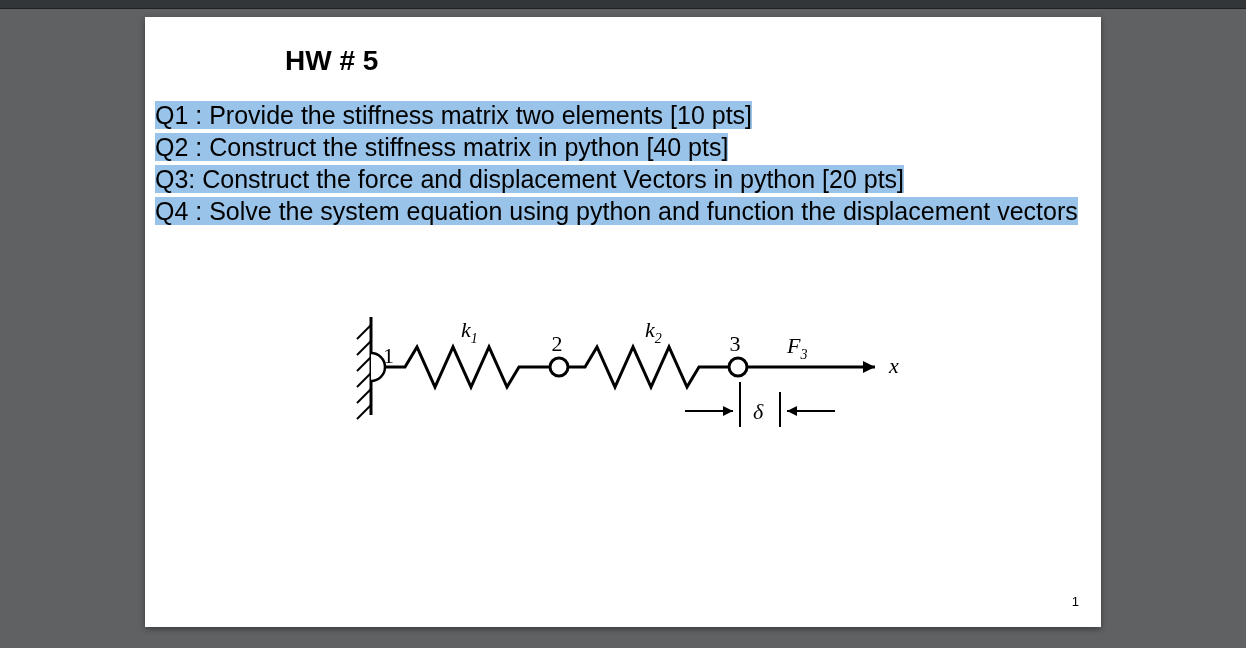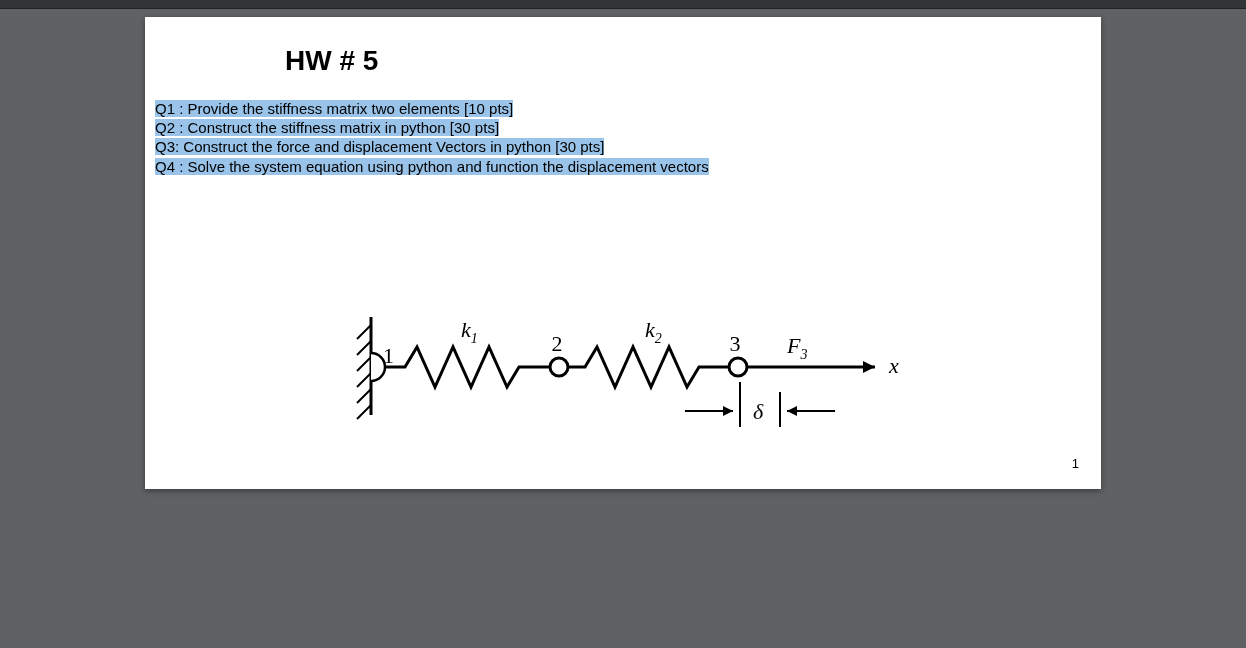--- a/index.html
+++ b/index.html
@@ -19,34 +19,34 @@
   }
   .page-wrap {
     width: 100%;
     display: flex;
     justify-content: center;
     padding-top: 8px;
   }
   .page {
     position: relative;
     width: 956px;
-    height: 472px;
+    height: 610px;
     background: #ffffff;
     box-shadow: 0 2px 6px rgba(0,0,0,0.4);
     padding: 28px 0 0 0;
     box-sizing: border-box;
   }
   .title {
     font-size: 28px;
     font-weight: 700;
     color: #000;
     margin: 0 0 22px 140px;
   }
   .questions {
-    font-size: 15px;
+    font-size: 25px;
     line-height: 1.28;
     color: #000;
     margin: 8px 10px 0 10px;
   }
   .hl {
     background: #99c3e9;
     display: inline;
   }
   .figure {
     position: absolute;
@@ -85,22 +85,22 @@
 
 <div class="toolbar-remnant"></div>
 
 <div class="page-wrap">
   <div class="page">
 
     <h1 class="title">HW # 5</h1>
 
     <div class="questions">
       <span class="hl">Q1 : Provide the stiffness matrix two elements [10 pts]</span><br>
-      <span class="hl">Q2 : Construct the stiffness matrix in python [30 pts]</span><br>
-      <span class="hl">Q3:  Construct the force and displacement Vectors in python [30 pts]</span><br>
+      <span class="hl">Q2 : Construct the stiffness matrix in python [40 pts]</span><br>
+      <span class="hl">Q3:  Construct the force and displacement Vectors in python [20 pts]</span><br>
       <span class="hl">Q4 : Solve the system equation using python and function the displacement vectors </span><br>
     </div>
 
     <div class="figure">
       <svg viewBox="0 0 580 170">
 
         <line x1="36" y1="20" x2="36" y2="118" stroke="#000" stroke-width="3"></line>
 
         <g stroke="#000" stroke-width="2">
           <line x1="36" y1="28" x2="22" y2="42"></line>

